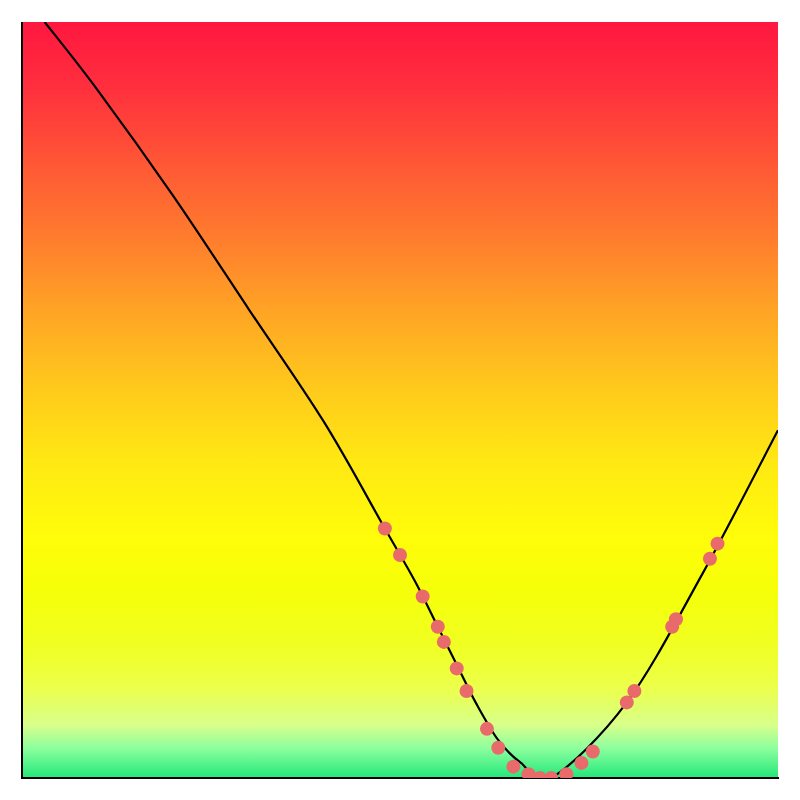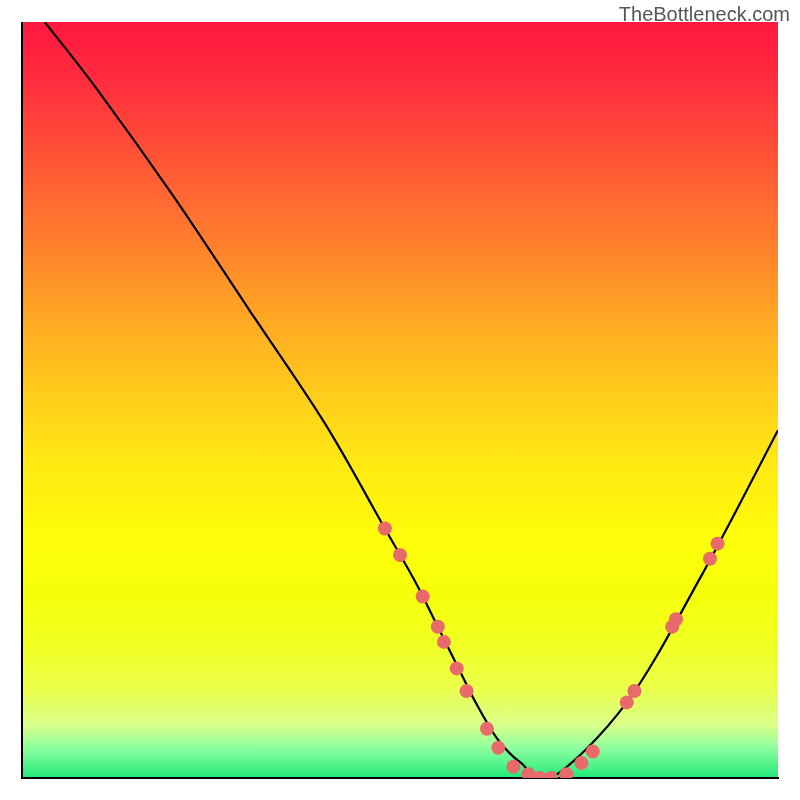--- a/index.html
+++ b/index.html
@@ -66,21 +66,20 @@
     height: 756px;
   }
 </style>
 </head>
 <body>
 
 <div class="chart-container">
   <div class="plot-area"></div>
   <div class="axis-line axis-y"></div>
   <div class="axis-line axis-x"></div>
-  <div class="watermark">TheBottleneck.com</div>
   <svg class="curve" viewBox="0 0 756 756" preserveAspectRatio="none">
     <path id="curve-path" fill="none" stroke="#000000" stroke-width="2.2" d="M 22.68 0 C 31.5 11.339999999999995 54.18000000000001 39.05999999999996 75.60000000000001 68.03999999999996 C 97.02000000000001 97.01999999999997 126.00000000000001 137.33999999999997 151.20000000000002 173.88 C 176.4 210.42000000000002 201.59999999999997 249.48000000000002 226.79999999999998 287.28000000000003 C 252 325.08000000000004 279.72 364.14 302.40000000000003 400.68 C 325.08000000000004 437.22 347.76 480.05999999999995 362.88 506.52 C 378 532.98 384.3 543.0600000000001 393.12 559.44 C 401.94 575.82 408.24 589.68 415.8 604.8 C 423.36 619.92 432.17999999999995 637.56 438.47999999999996 650.16 C 444.78 662.76 447.29999999999995 669.06 453.59999999999997 680.4 C 459.9 691.74 468.72 708.12 476.28000000000003 718.2 C 483.84000000000003 728.2800000000001 490.14000000000004 734.58 498.96000000000004 740.88 C 507.78000000000003 747.18 511.55999999999995 766.08 529.1999999999999 756 C 546.8399999999999 745.92 579.6 714.42 604.8000000000001 680.4 C 630.0000000000001 646.38 655.2 597.24 680.4 551.88 C 705.5999999999999 506.52 743.4 432.18 756 408.24"></path>
     <g id="markers">
         <circle cx="362.88" cy="506.52" r="7" fill="#e86a6a"></circle>
         <circle cx="378" cy="532.98" r="7" fill="#e86a6a"></circle>
         <circle cx="400.68" cy="574.56" r="7" fill="#e86a6a"></circle>
         <circle cx="415.8" cy="604.8" r="7" fill="#e86a6a"></circle>
         <circle cx="421.84799999999996" cy="619.9200000000001" r="7" fill="#e86a6a"></circle>
         <circle cx="434.7" cy="646.38" r="7" fill="#e86a6a"></circle>
         <circle cx="444.52799999999996" cy="669.06" r="7" fill="#e86a6a"></circle>

